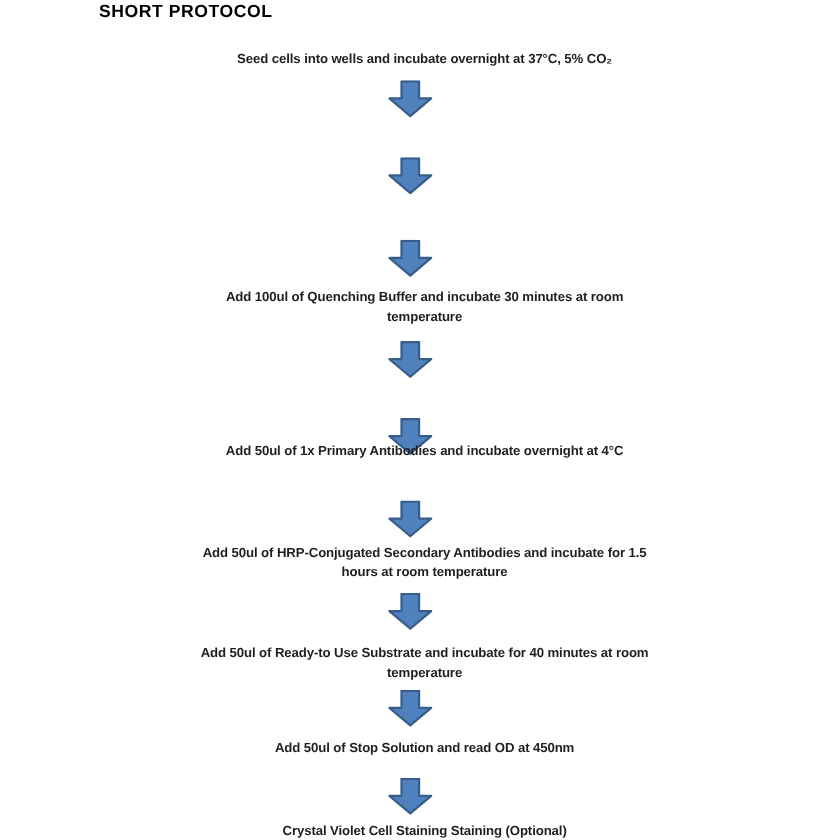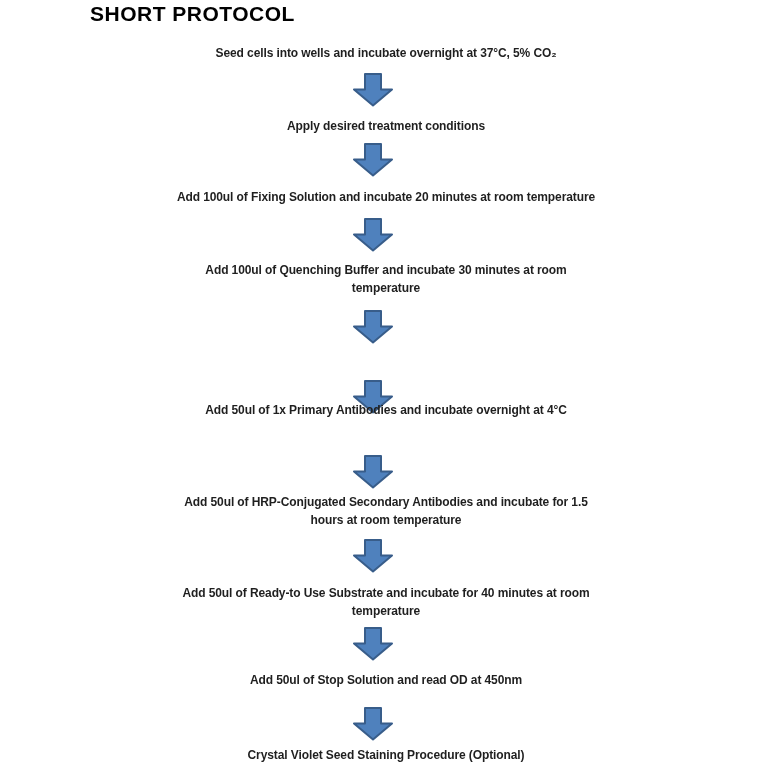--- a/index.html
+++ b/index.html
@@ -12,21 +12,21 @@
     width: 764px;
     height: 764px;
     background: #ffffff;
     overflow: hidden;
     font-family: "Liberation Sans", "DejaVu Sans", sans-serif;
   }
   .title {
     position: absolute;
     left: 90px;
     top: 2px;
-    font-size: 21px;
+    font-size: 16px;
     font-weight: bold;
     color: #000000;
     letter-spacing: 0.5px;
     white-space: nowrap;
     text-align: center;
   }
   .step {
     position: absolute;
     left: 66px;
     width: 640px;
@@ -65,28 +65,26 @@
 
   <div class="title">SHORT PROTOCOL</div>
 
   <div class="step s1">Seed cells into wells and incubate overnight at 37°C, 5% CO₂</div>
   <div class="arrow a1">
     <svg viewBox="0 0 42 34">
         <polygon points="13,1 29,1 29,16.5 40,16.5 21,32.5 2,16.5 13,16.5" stroke-width="2" stroke-linejoin="round" fill="#4f81bd" stroke="#385d8a"></polygon>
       </svg>
   </div>
 
-  <div class="step s2">Apply desired treatment conditions</div>
   <div class="arrow a2">
     <svg viewBox="0 0 42 34">
         <polygon points="13,1 29,1 29,16.5 40,16.5 21,32.5 2,16.5 13,16.5" stroke-width="2" stroke-linejoin="round" fill="#4f81bd" stroke="#385d8a"></polygon>
       </svg>
   </div>
 
-  <div class="step s3">Add 100ul of Fixing Solution and incubate 20 minutes at room temperature</div>
   <div class="arrow a3">
     <svg viewBox="0 0 42 34">
         <polygon points="13,1 29,1 29,16.5 40,16.5 21,32.5 2,16.5 13,16.5" stroke-width="2" stroke-linejoin="round" fill="#4f81bd" stroke="#385d8a"></polygon>
       </svg>
   </div>
 
   <div class="step s4">Add 100ul of Quenching Buffer and incubate 30 minutes at room
 temperature</div>
   <div class="arrow a4">
     <svg viewBox="0 0 42 34">
@@ -123,15 +121,15 @@
       </svg>
   </div>
 
   <div class="step s9">Add 50ul of Stop Solution and read OD at 450nm</div>
   <div class="arrow a9">
     <svg viewBox="0 0 42 34">
         <polygon points="13,1 29,1 29,16.5 40,16.5 21,32.5 2,16.5 13,16.5" stroke-width="2" stroke-linejoin="round" fill="#4f81bd" stroke="#385d8a"></polygon>
       </svg>
   </div>
 
-  <div class="step s10">Crystal Violet Seed Staining Procedure (Optional)</div>
+  <div class="step s10">Crystal Violet Cell Staining Staining (Optional)</div>
 
 </div>
 
 </body></html>

